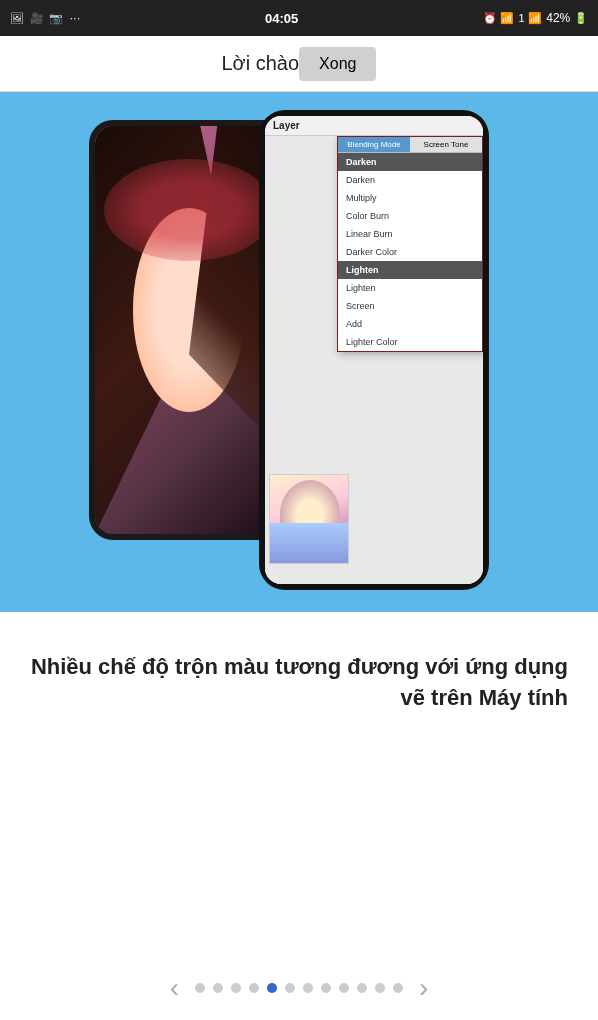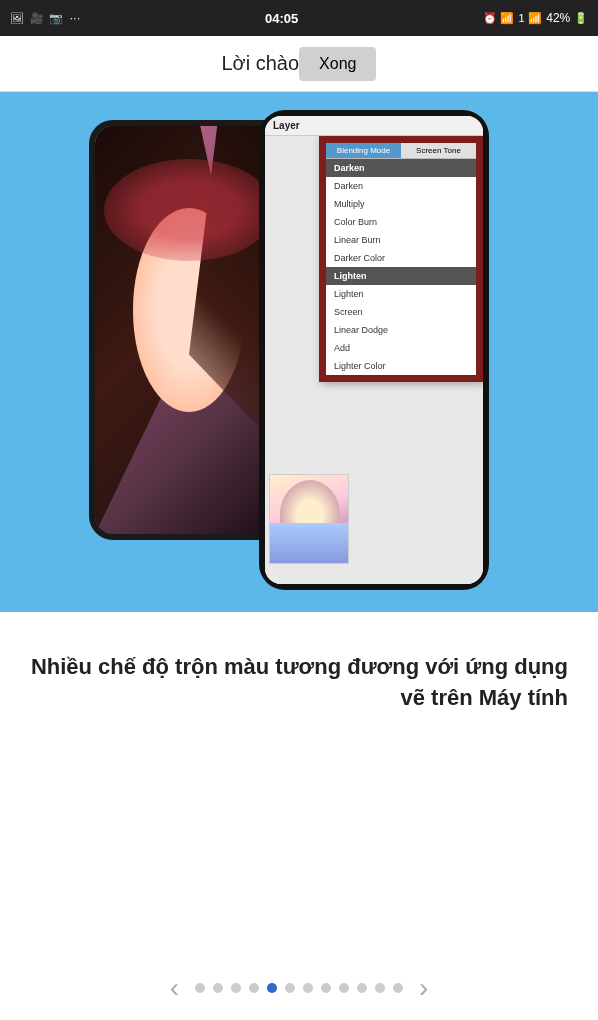--- a/index.html
+++ b/index.html
@@ -183,23 +183,23 @@
       width: 50px; height: 60px;
       background: radial-gradient(ellipse, #ffddcc 30%, #cc9977 80%, transparent 100%);
       border-radius: 50% 50% 40% 40%;
     }
 
     
     .blend-dropdown {
       position: absolute;
       right: 0;
       top: 0;
-      width: 164px;
+      width: 146px;
       background: white;
-      border: 7px solid #7f1d1d;
+      border: 1px solid #7f1d1d;
       box-shadow: 2px 2px 8px rgba(0,0,0,0.3);
       z-index: 10;
       font-size: 9px;
     }
     .blend-tabs {
       display: flex;
       background: #e0e0e0;
       border-bottom: 1px solid #bbb;
     }
     .blend-tab {
@@ -374,21 +374,20 @@
                 </div>
                 <div class="blend-header">Darken</div>
                 <div class="blend-item">Darken</div>
                 <div class="blend-item">Multiply</div>
                 <div class="blend-item">Color Burn</div>
                 <div class="blend-item">Linear Burn</div>
                 <div class="blend-item">Darker Color</div>
                 <div class="blend-header">Lighten</div>
                 <div class="blend-item">Lighten</div>
                 <div class="blend-item">Screen</div>
-                <div class="blend-item">Linear Dodge</div>
                 <div class="blend-item">Add</div>
                 <div class="blend-item">Lighter Color</div>
               </div>
             </div>
           </div>
         </div>
       </div>
     </div>
   </div>
 

